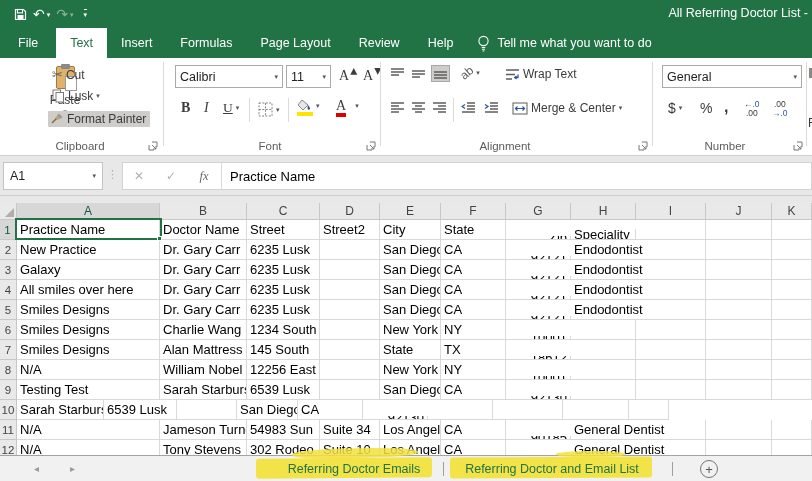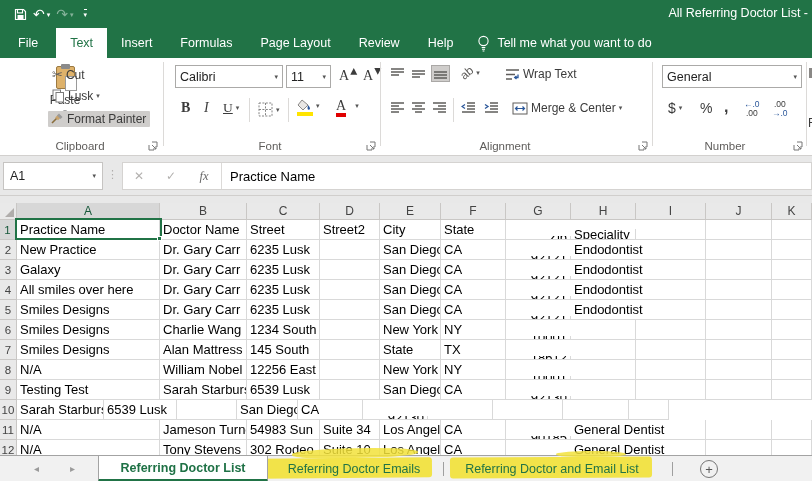--- a/index.html
+++ b/index.html
@@ -531,23 +531,20 @@
     </div>
 </div>
 
 <div id="sheetbar" class="abs">
   <span class="navarrow" style="left:34px;">◂</span>
   <span class="navarrow" style="left:70px;">▸</span>
 
   <div class="hl" style="left:256px; top:2px; width:176px; height:20px; transform:rotate(-0.5deg);"></div>
   <div class="hl" style="left:450px; top:1px; width:202px; height:21px; transform:rotate(-0.3deg);"></div>
 
-  <div class="stab active" style="left:98px; width:170px;">
-    <span>Referring Doctor List</span>
-  </div>
   <div class="stab" style="left:268px; width:172px;">
     <span>Referring Doctor Emails</span>
   </div>
   <div class="ssep" style="left:443px;"></div>
   <div class="stab" style="left:452px; width:200px;">
     <span>Referring Doctor and Email List</span>
   </div>
   <div class="ssep" style="left:672px;"></div>
   <div id="add-sheet">
       <span>+</span>

